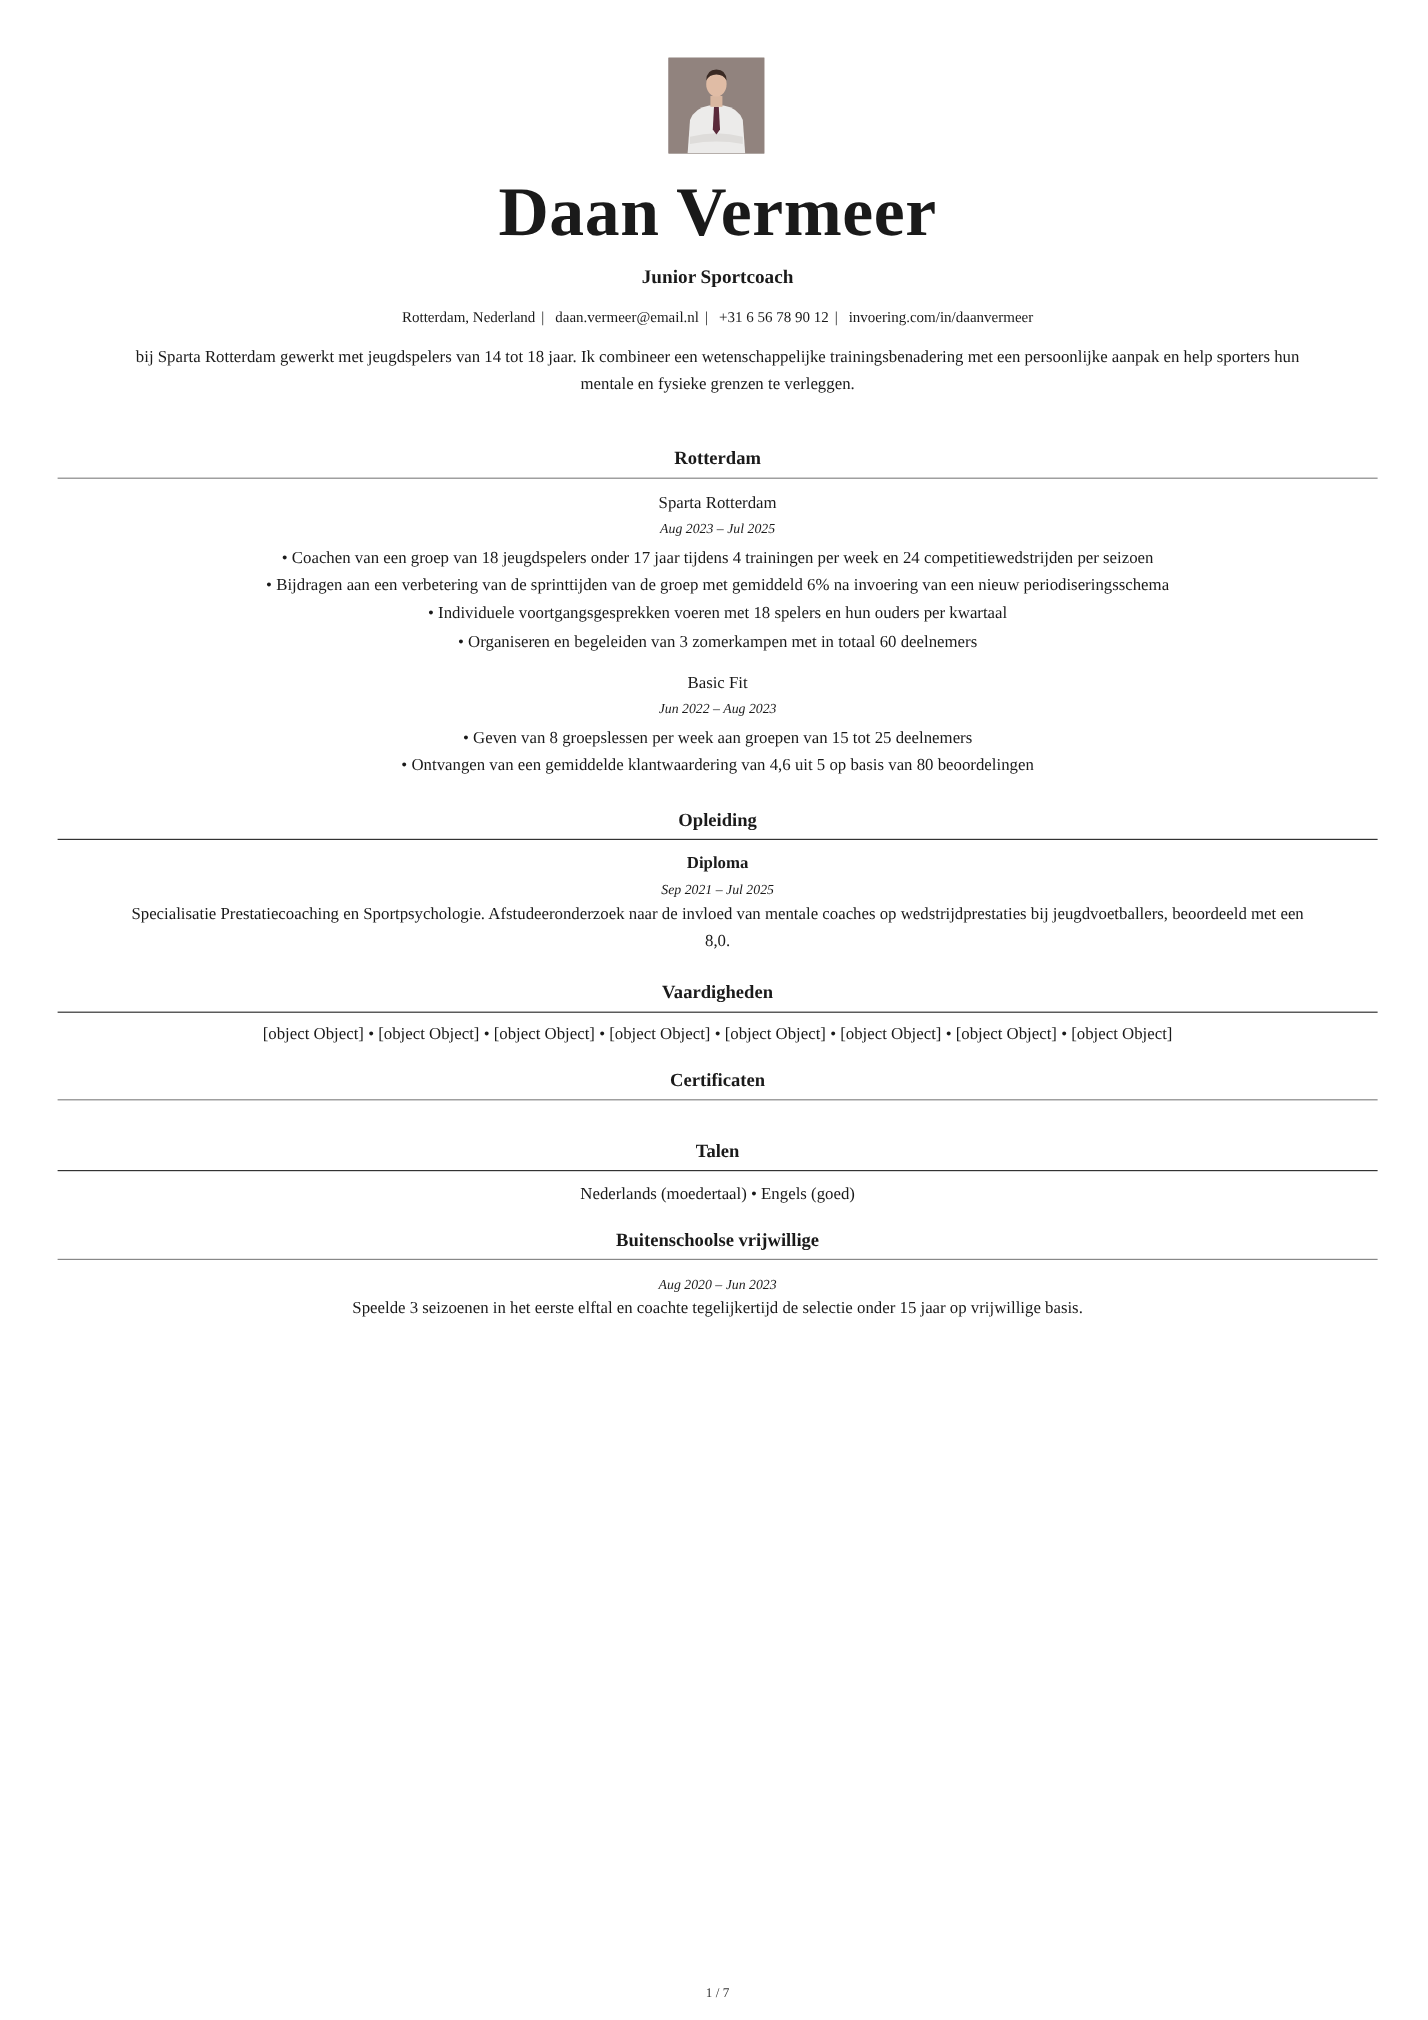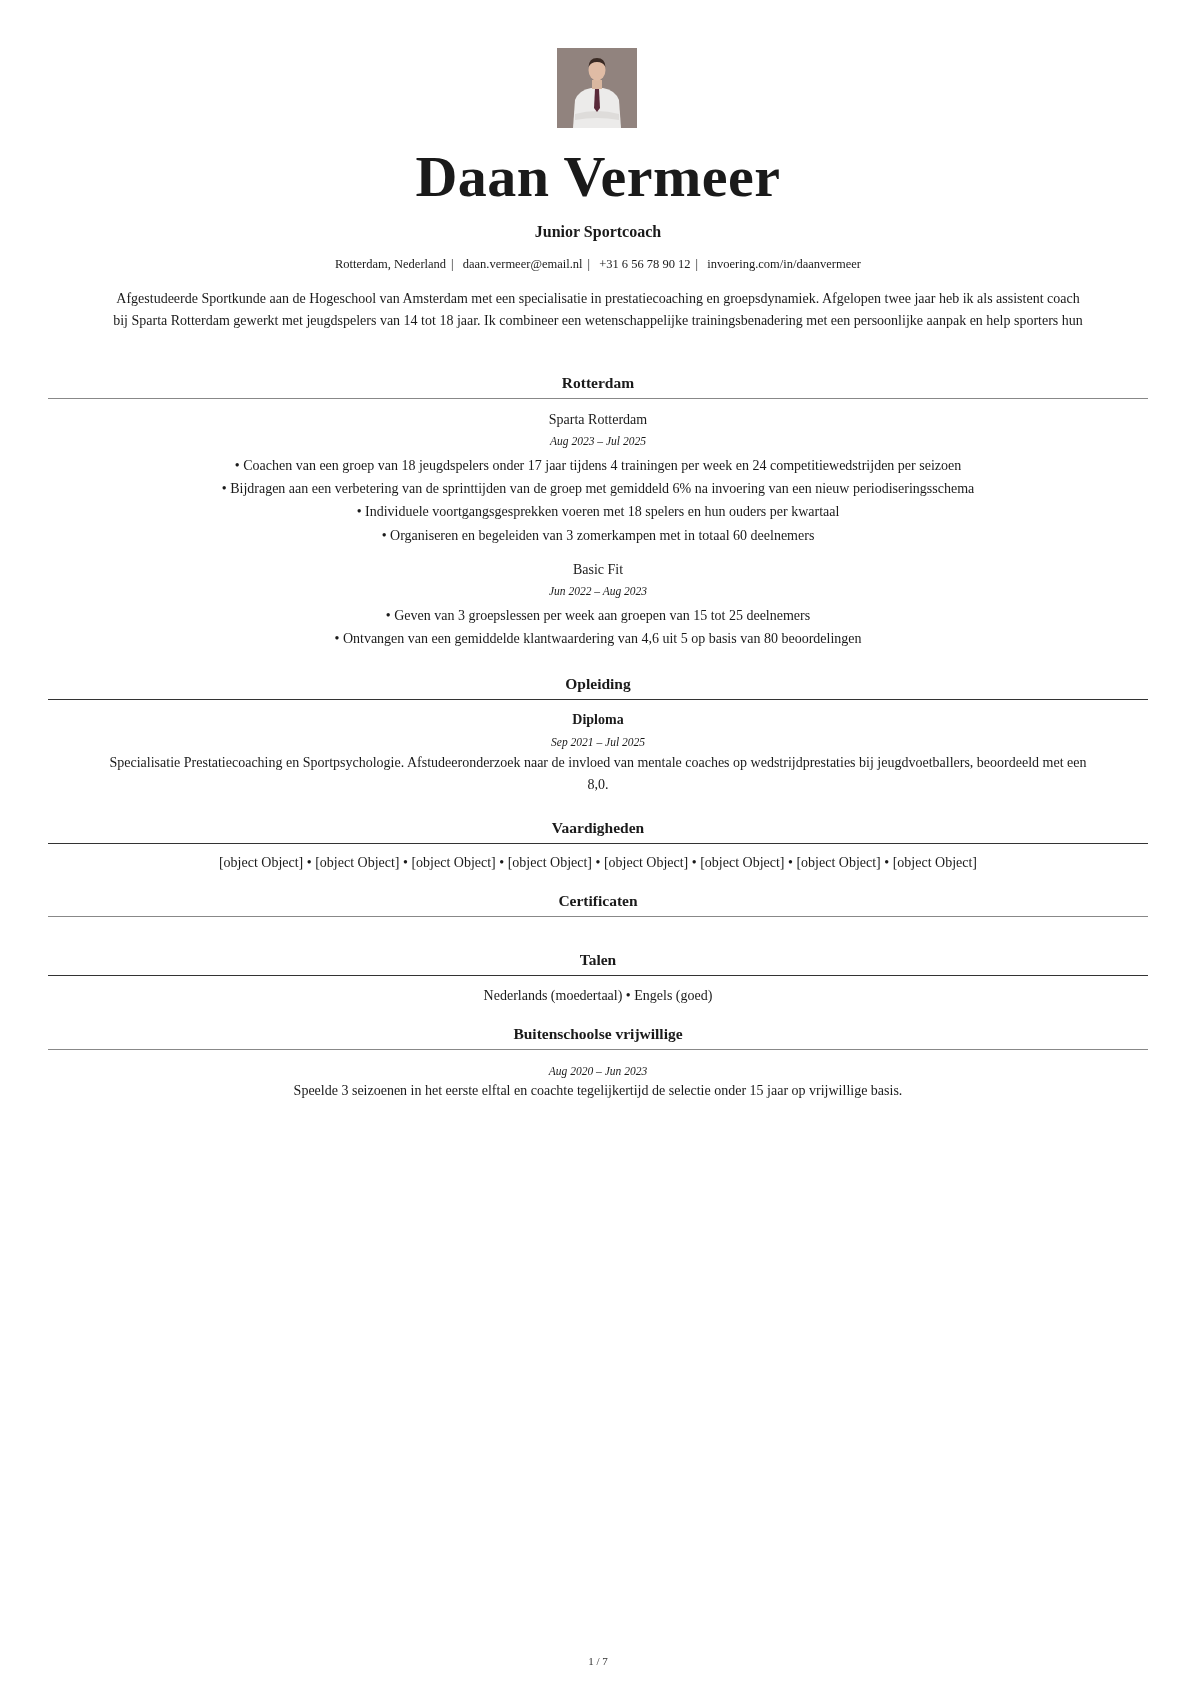--- a/index.html
+++ b/index.html
@@ -122,37 +122,37 @@
   <div class="jobtitle">Junior Sportcoach</div>
 
   <div class="contact">
     <span>Rotterdam, Nederland</span><span class="sep">|</span>
     <span>daan.vermeer@email.nl</span><span class="sep">|</span>
     <span>+31 6 56 78 90 12</span><span class="sep">|</span>
     <span>invoering.com/in/daanvermeer</span>
   </div>
 
   <div class="summary">
-    <div>Afgestudeerde Sportkunde aan de Hogeschool van Amsterdam met een specialisatie in prestatiecoaching en groepsdynamiek. Afgelopen twee jaar heb ik als assistent coach</div>
     <div>bij Sparta Rotterdam gewerkt met jeugdspelers van 14 tot 18 jaar. Ik combineer een wetenschappelijke trainingsbenadering met een persoonlijke aanpak en help sporters hun</div>
+    <div>mentale en fysieke grenzen te verleggen.</div>
   </div>
 
   <div class="section-title" style="top:373px;">Rotterdam</div>
   <div class="rule gray" style="top:398px;"></div>
 
   <div class="line company" style="top:410px;">Sparta Rotterdam</div>
   <div class="line dates" style="top:431px;">Aug 2023 – Jul 2025</div>
   <div class="line bullet" style="top:456px;">Coachen van een groep van 18 jeugdspelers onder 17 jaar tijdens 4 trainingen per week en 24 competitiewedstrijden per seizoen</div>
   <div class="line bullet" style="top:479px;">Bijdragen aan een verbetering van de sprinttijden van de groep met gemiddeld 6% na invoering van een nieuw periodiseringsschema</div>
   <div class="line bullet" style="top:502px;">Individuele voortgangsgesprekken voeren met 18 spelers en hun ouders per kwartaal</div>
   <div class="line bullet" style="top:526px;">Organiseren en begeleiden van 3 zomerkampen met in totaal 60 deelnemers</div>
 
   <div class="line company" style="top:560px;">Basic Fit</div>
   <div class="line dates" style="top:581px;">Jun 2022 – Aug 2023</div>
-  <div class="line bullet" style="top:606px;">Geven van 3 groepslessen per week aan groepen van 15 tot 25 deelnemers</div>
+  <div class="line bullet" style="top:606px;">Geven van 8 groepslessen per week aan groepen van 15 tot 25 deelnemers</div>
   <div class="line bullet" style="top:629px;">Ontvangen van een gemiddelde klantwaardering van 4,6 uit 5 op basis van 80 beoordelingen</div>
 
   <div class="section-title" style="top:674px;">Opleiding</div>
   <div class="rule" style="top:699px;"></div>
   <div class="line degree" style="top:710px;">Diploma</div>
   <div class="line dates" style="top:732px;">Sep 2021 – Jul 2025</div>
   <div class="line" style="top:753px;">Specialisatie Prestatiecoaching en Sportpsychologie. Afstudeeronderzoek naar de invloed van mentale coaches op wedstrijdprestaties bij jeugdvoetballers, beoordeeld met een</div>
   <div class="line" style="top:775px;">8,0.</div>
 
   <div class="section-title" style="top:818px;">Vaardigheden</div>

